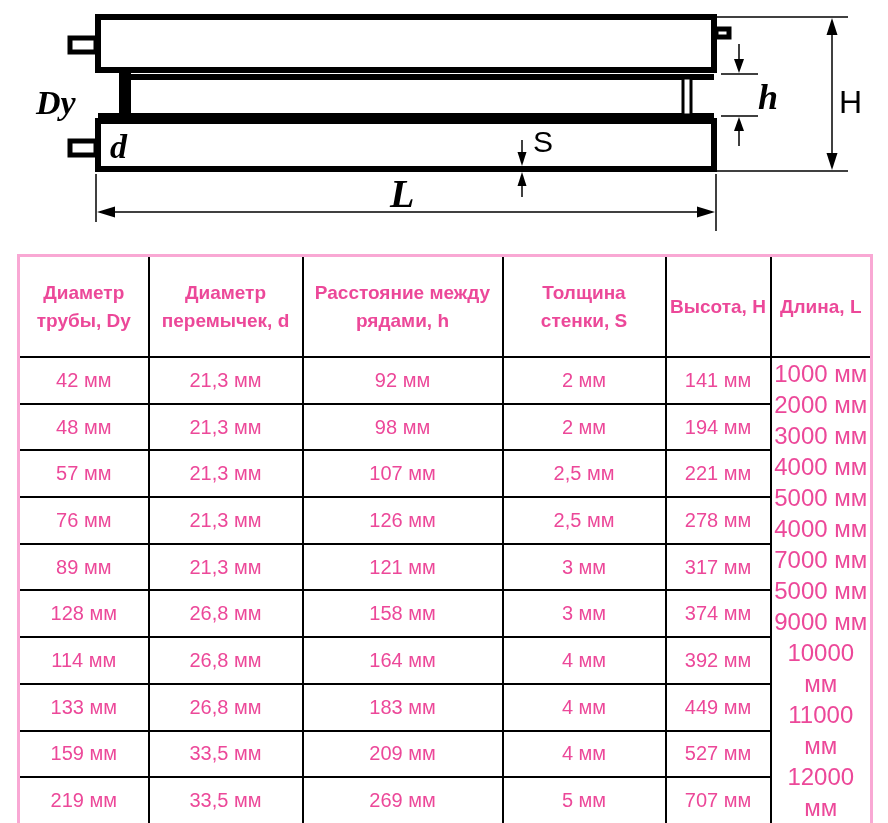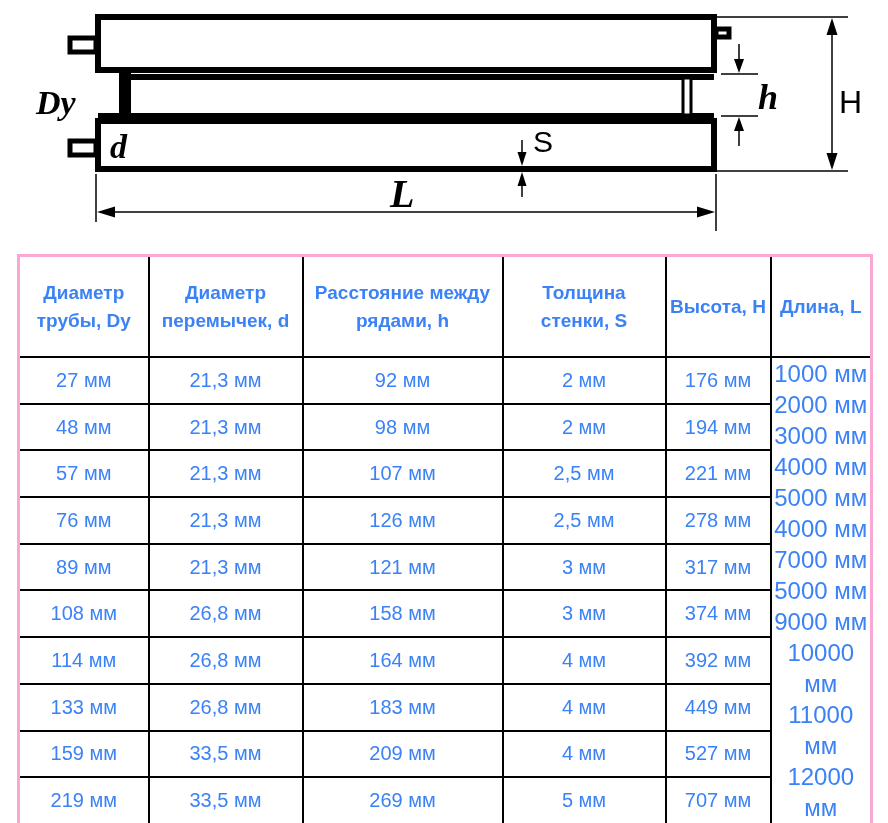--- a/index.html
+++ b/index.html
@@ -1,18 +1,18 @@
 <!DOCTYPE html>
 <html><head>
 <meta charset="utf-8">
 <style>
   html,body { margin:0; padding:0; background:#ffffff; }
   .page {
     position:relative; width:888px; height:823px; background:#ffffff;
-    font-family:"Liberation Sans", sans-serif; color:#3b82f6;
+    font-family:"Liberation Sans", sans-serif; color:#ec4899;
     overflow:hidden;
   }
   .diagram { position:absolute; left:0; top:0; }
   .lbl-serif {
     font-family:"Liberation Serif", serif;
     font-weight:bold; font-style:italic; fill:#000;
   }
   .lbl-sans { font-family:"Liberation Sans", sans-serif; fill:#000; }
 
   .table-wrap { position:absolute; left:17px; top:254px; }
@@ -97,25 +97,25 @@
           <th>Диаметр трубы, Dy</th>
           <th>Диаметр перемычек, d</th>
           <th>Расстояние между рядами, h</th>
           <th>Толщина стенки, S</th>
           <th>Высота, H</th>
           <th>Длина, L</th>
         </tr>
       </thead>
       <tbody>
         <tr>
-          <td>27 мм</td>
+          <td>42 мм</td>
           <td>21,3 мм</td>
           <td>92 мм</td>
           <td>2 мм</td>
-          <td>176 мм</td>
+          <td>141 мм</td>
           <td class="len-cell" rowspan="10">
             <div class="len-line">1000 мм</div>
             <div class="len-line">2000 мм</div>
             <div class="len-line">3000 мм</div>
             <div class="len-line">4000 мм</div>
             <div class="len-line">5000 мм</div>
             <div class="len-line">4000 мм</div>
             <div class="len-line">7000 мм</div>
             <div class="len-line">5000 мм</div>
             <div class="len-line">9000 мм</div>
@@ -146,21 +146,21 @@
           <td>278 мм</td>
         </tr>
         <tr>
           <td>89 мм</td>
           <td>21,3 мм</td>
           <td>121 мм</td>
           <td>3 мм</td>
           <td>317 мм</td>
         </tr>
         <tr>
-          <td>108 мм</td>
+          <td>128 мм</td>
           <td>26,8 мм</td>
           <td>158 мм</td>
           <td>3 мм</td>
           <td>374 мм</td>
         </tr>
         <tr>
           <td>114 мм</td>
           <td>26,8 мм</td>
           <td>164 мм</td>
           <td>4 мм</td>

